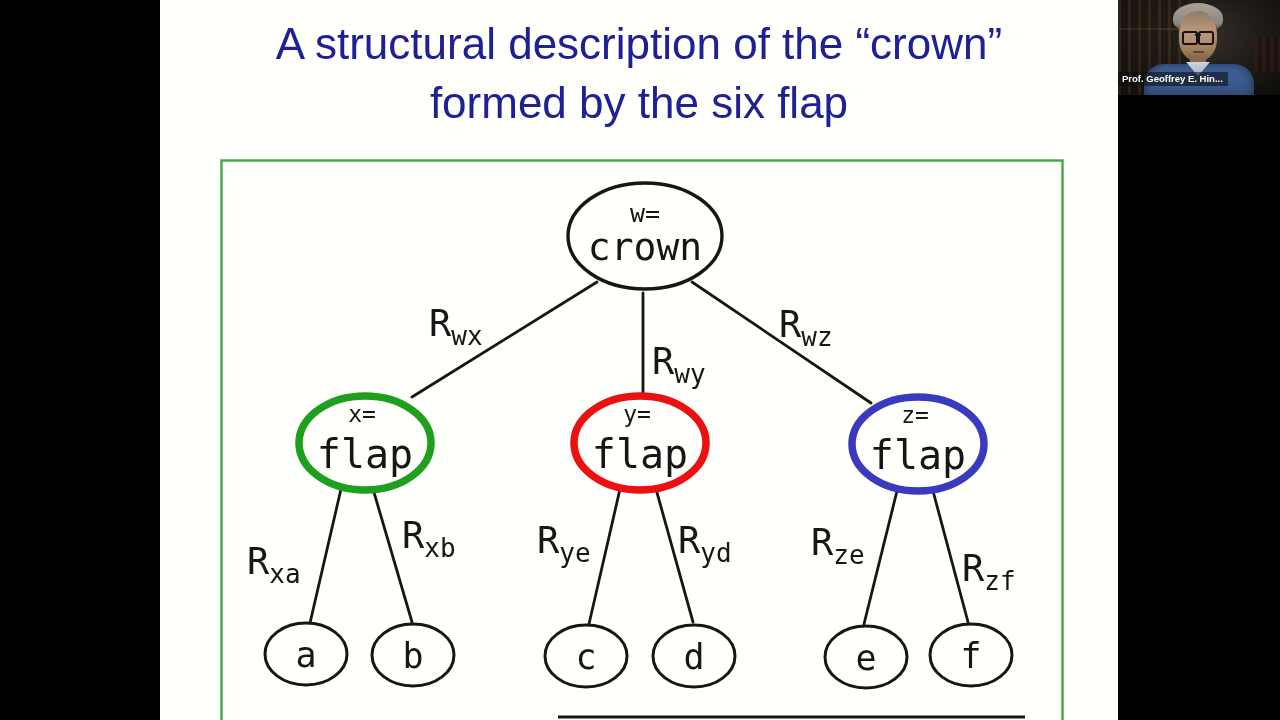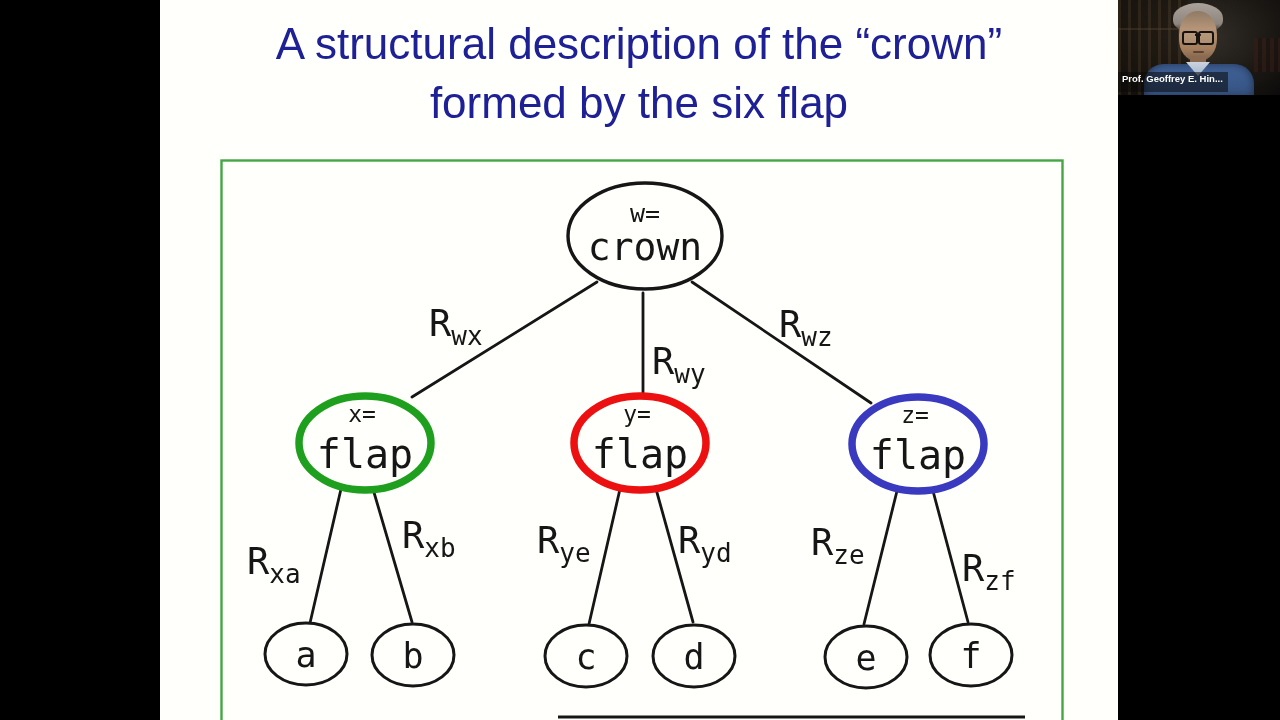--- a/index.html
+++ b/index.html
@@ -33,21 +33,21 @@
   .lens.l{left:0;} .lens.r{right:0;}
   .bridge{position:absolute;left:13px;top:3px;width:6px;height:2px;background:#15120f;}
   .mouth{position:absolute;left:14px;top:40px;width:11px;height:2px;background:#5d4233;border-radius:2px;}
   .neck{position:absolute;left:72px;top:57px;width:16px;height:12px;background:#8a6b51;}
   .sweater{position:absolute;left:26px;top:64px;width:110px;height:34px;border-radius:20px 20px 0 0;
            background:linear-gradient(180deg,#41639a 0%,#35517f 100%);
            box-shadow:inset 0 0 10px rgba(0,0,0,.5);}
   .collar{position:absolute;left:68px;top:62px;width:24px;height:14px;
           background:linear-gradient(180deg,#cdd4de 0%,#9fb4cf 100%);
           clip-path:polygon(0 0,100% 0,50% 100%);}
-  .cam-name{position:absolute;left:0px;top:72px;padding:1px 5px 8px 4px;
+  .cam-name{position:absolute;left:0px;top:72px;padding:1px 5px 2px 4px;
             background:rgba(10,10,10,.55);color:#fff;font-size:9.5px;font-weight:700;
             font-family:"Liberation Sans",sans-serif;white-space:nowrap;}
 </style>
 </head>
 <body>
 
 <div class="stage">
 
   <div class="letterbox left"></div>
   <div class="letterbox right"></div>

